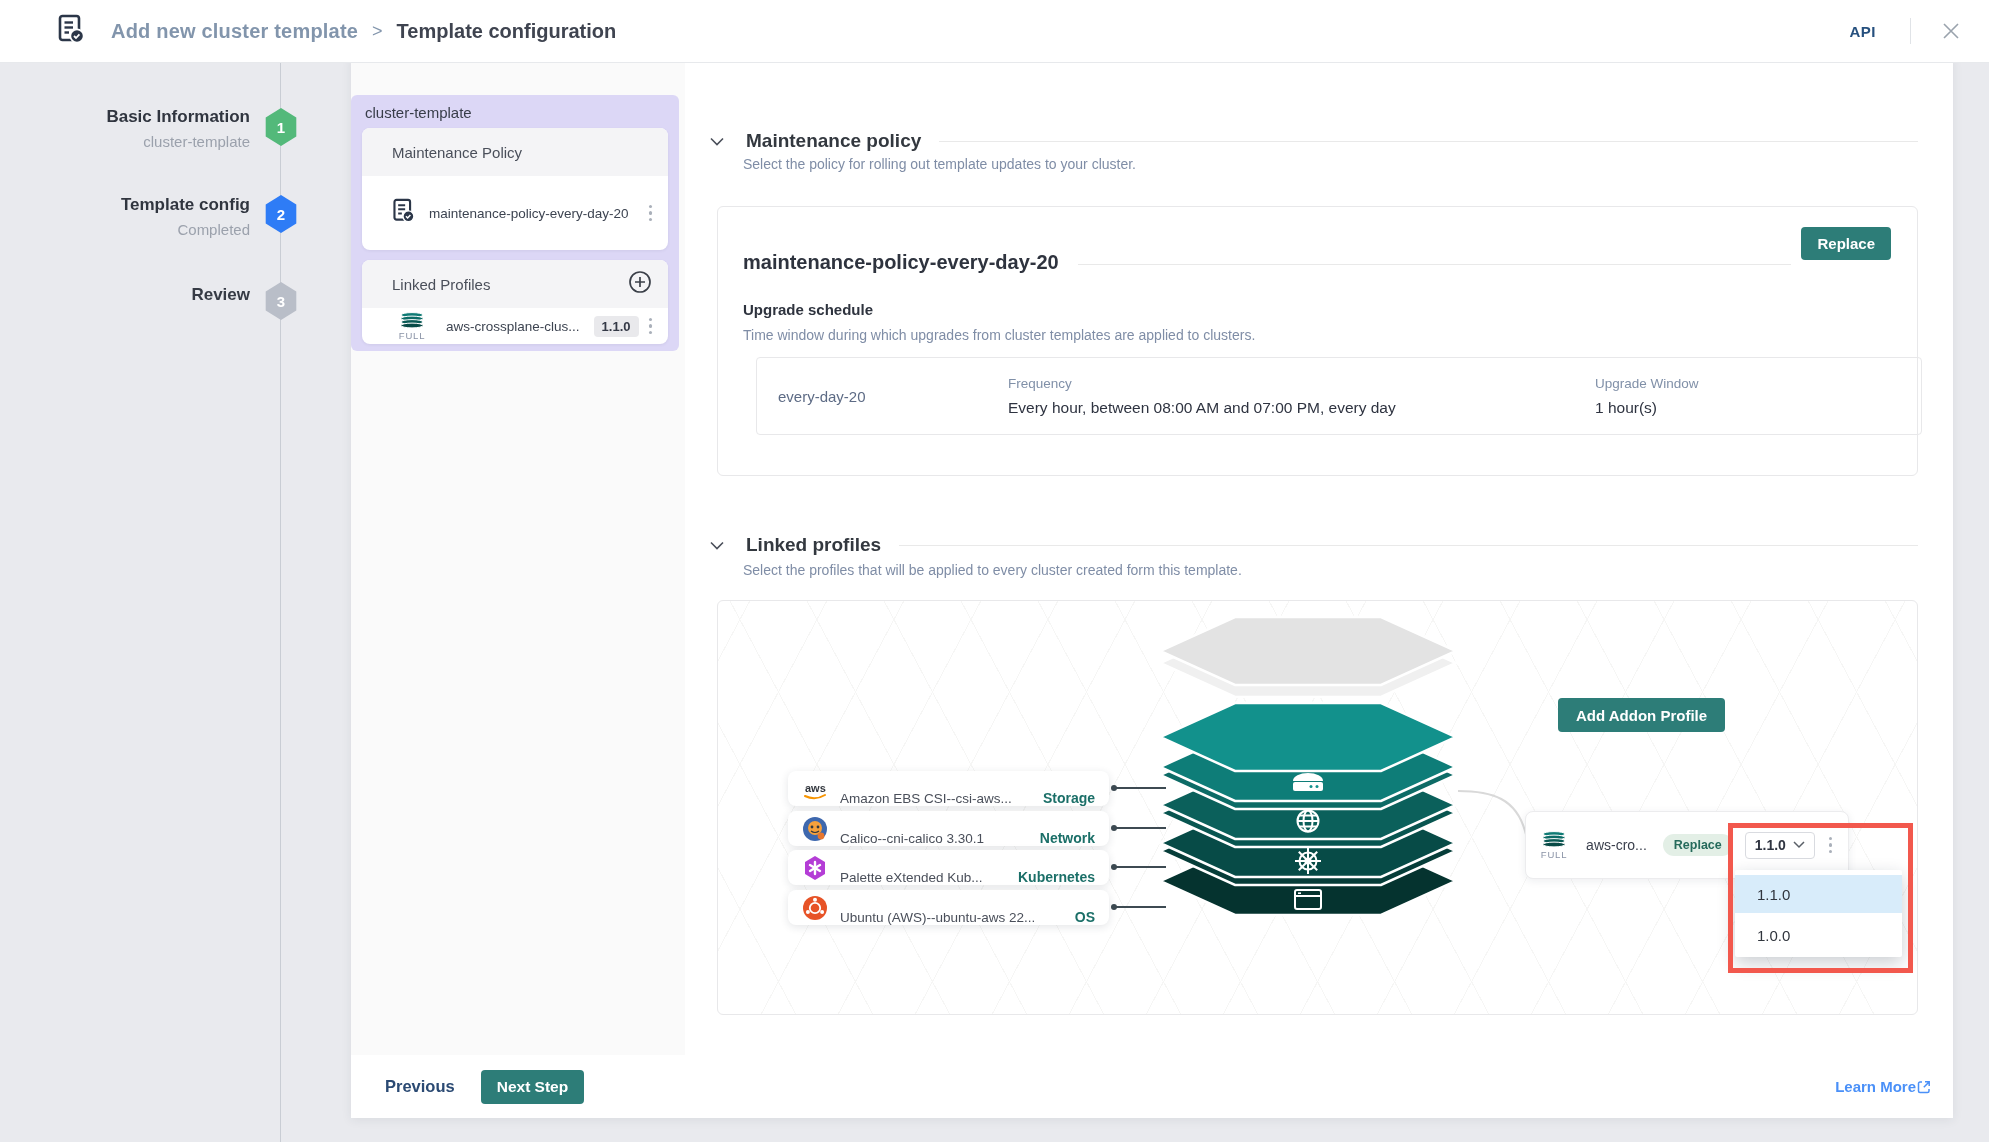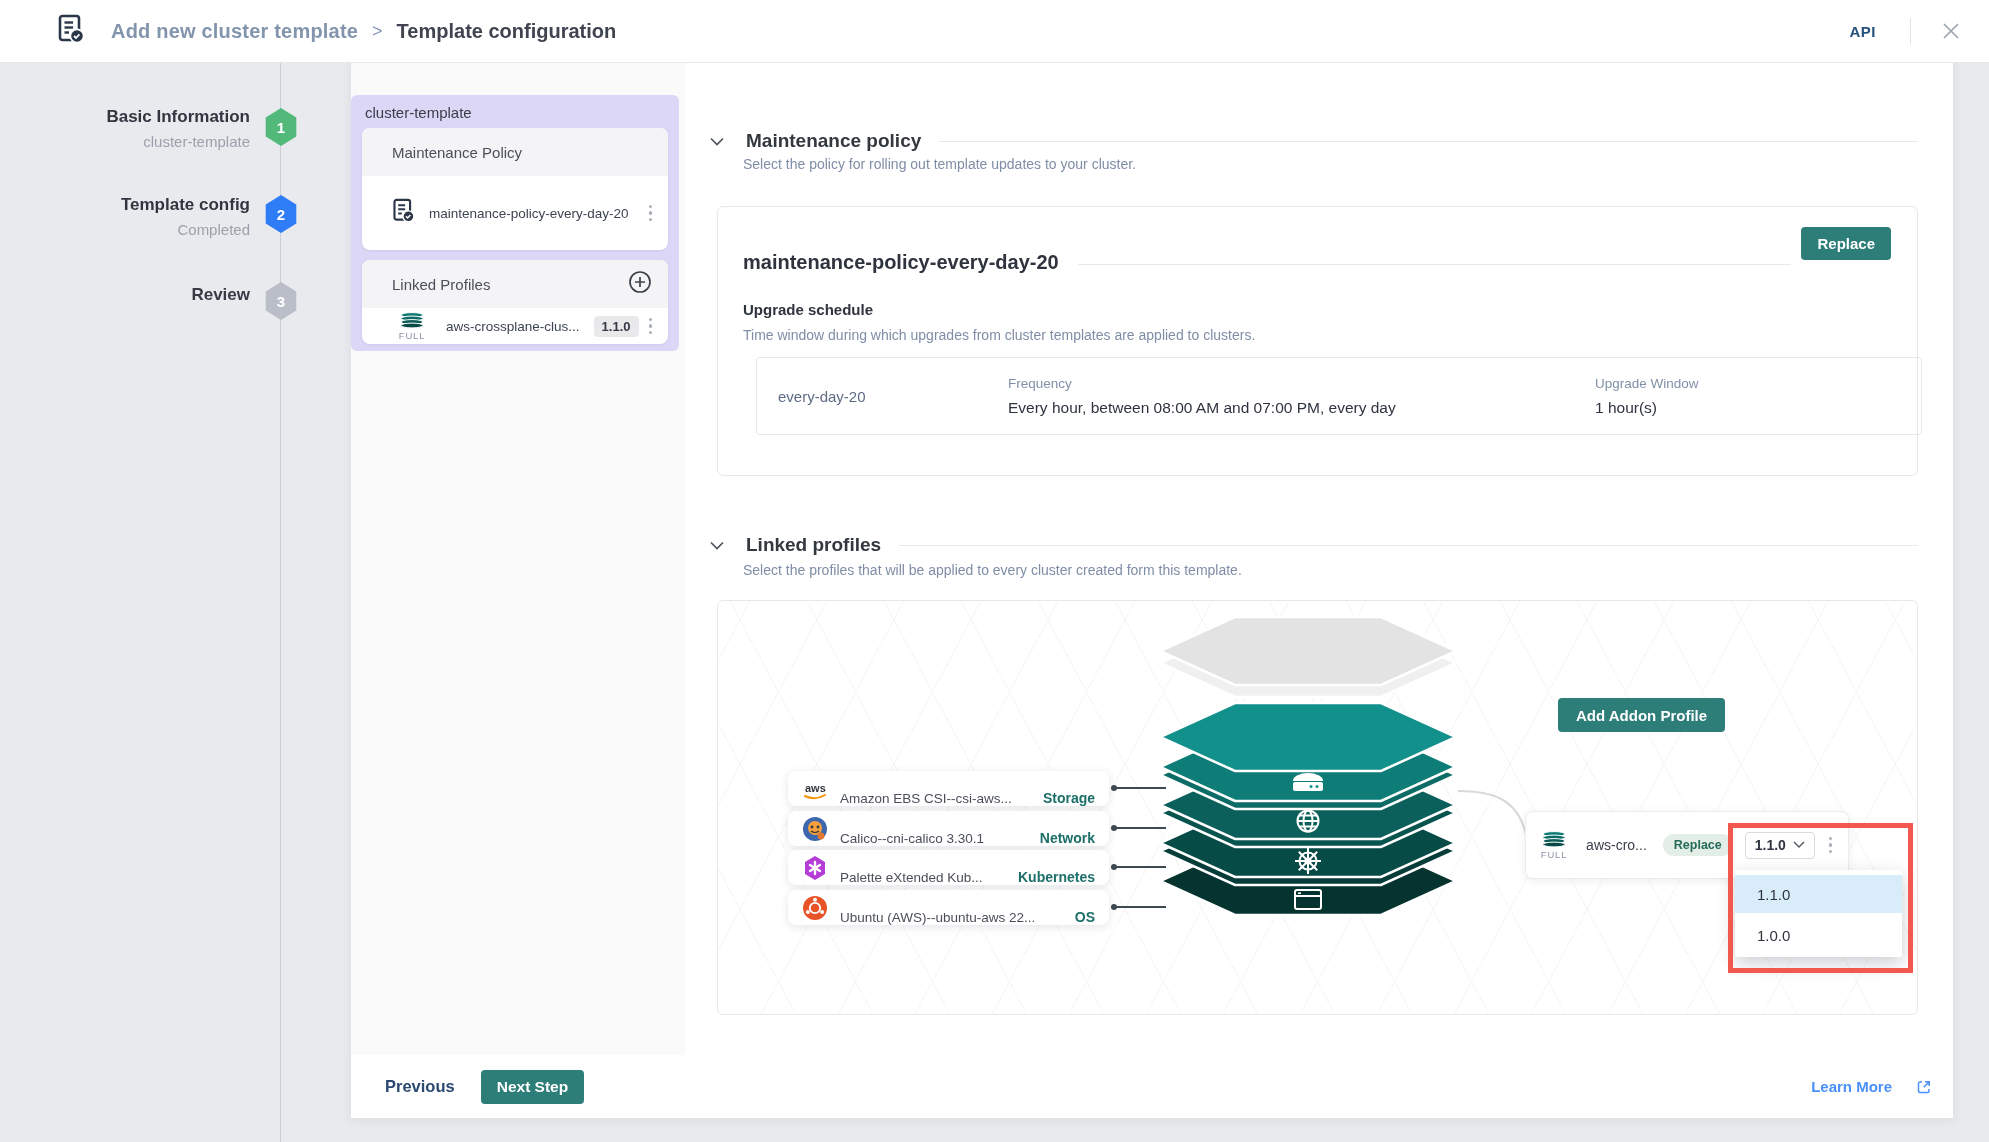--- a/index.html
+++ b/index.html
@@ -110,21 +110,21 @@
   .highlight-box { position:absolute; left:1010px; top:222px; width:185px; height:150px; border:5px solid #f2584d;
                    z-index:6; pointer-events:none; }
 
   
   .footer { position:absolute; left:0; top:999px; width:1602px; height:63px; background:#fff;
             display:flex; align-items:center; padding:0 21px 0 34px; }
   .prev-btn { font-size:16.5px; font-weight:700; color:#2b4a73; cursor:pointer; }
   .next-btn { margin-left:26px; height:34px; padding:0 16px; background:#2d7d78; color:#fff; font-size:15.5px; font-weight:700;
               border:none; border-radius:4px; display:flex; align-items:center; cursor:pointer; }
   .footer-spacer { flex:1; }
-  .learn-more { display:flex; align-items:center; gap:24px; font-size:15px; font-weight:600; color:#4a90f8; cursor:pointer; }
+  .learn-more { display:flex; align-items:center; gap:0; font-size:15px; font-weight:600; color:#4a90f8; cursor:pointer; }
 </style>
 </head>
 <body>
 
 <header class="topbar">
   <span class="doc-icon">
     <svg width="28" height="31" viewBox="0 0 28 31" fill="none">
       <rect x="3" y="2" width="19" height="24" rx="2.5" stroke="#2b3648" stroke-width="2.6"></rect>
       <line x1="7.5" y1="8.5" x2="16" y2="8.5" stroke="#2b3648" stroke-width="2.4"></line>
       <line x1="7.5" y1="13.5" x2="16" y2="13.5" stroke="#2b3648" stroke-width="2.4"></line>

